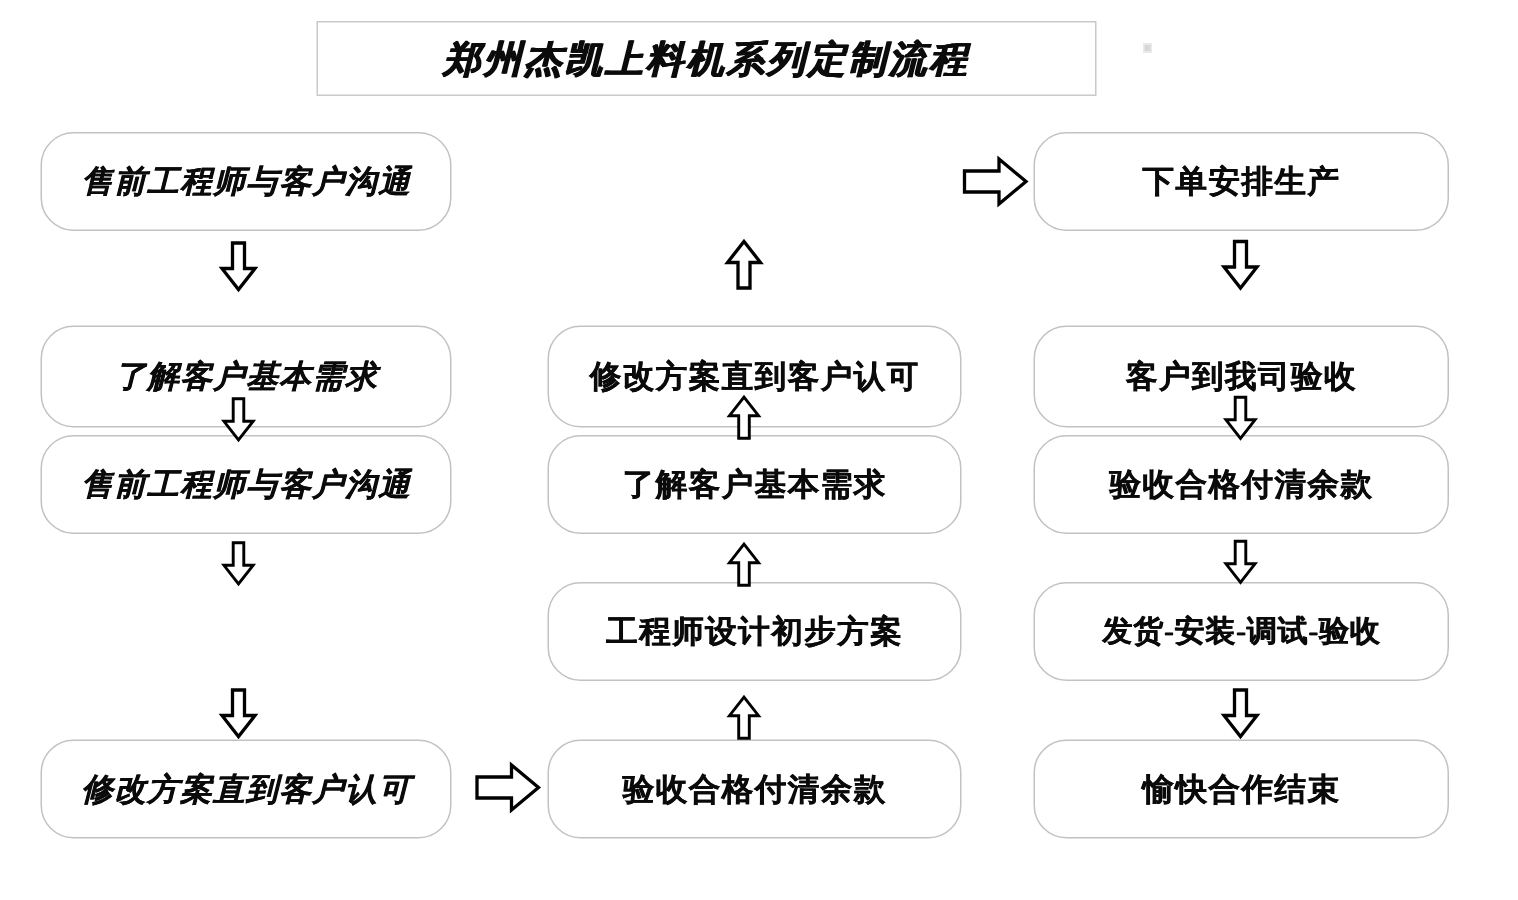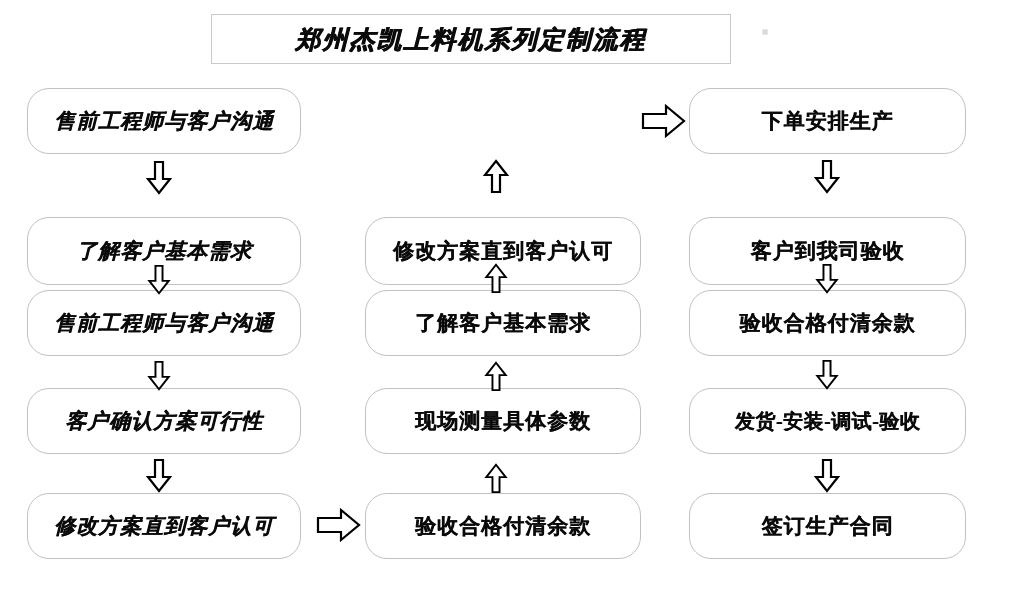--- a/index.html
+++ b/index.html
@@ -95,54 +95,51 @@
 
   <div class="node col-l row1">
     <span class="node-label">售前工程师与客户沟通</span>
   </div>
   <div class="node col-l row2">
     <span class="node-label">了解客户基本需求</span>
   </div>
   <div class="node col-l row3">
     <span class="node-label">售前工程师与客户沟通</span>
   </div>
-  <div class="node col-l row4">
-    <span class="node-label">客户确认方案可行性</span>
-  </div>
   <div class="node col-l row5">
     <span class="node-label">修改方案直到客户认可</span>
   </div>
 
   <div class="node col-m row2">
     <span class="node-label">修改方案直到客户认可</span>
   </div>
   <div class="node col-m row3">
     <span class="node-label">了解客户基本需求</span>
   </div>
   <div class="node col-m row4">
-    <span class="node-label">现场测量具体参数</span>
+    <span class="node-label">工程师设计初步方案</span>
   </div>
   <div class="node col-m row5">
     <span class="node-label">验收合格付清余款</span>
   </div>
 
   <div class="node col-r row2">
     <span class="node-label">客户到我司验收</span>
   </div>
   <div class="node col-r row1">
     <span class="node-label">下单安排生产</span>
   </div>
   <div class="node col-r row3">
     <span class="node-label">验收合格付清余款</span>
   </div>
   <div class="node col-r row4 wide">
     <span class="node-label">发货-安装-调试-验收</span>
   </div>
   <div class="node col-r row5">
-    <span class="node-label">签订生产合同</span>
+    <span class="node-label">愉快合作结束</span>
   </div>
 
   <div class="arrow" style="left:146px;top:161px;">
     <svg width="26" height="34" viewBox="0 0 26 34">
         <polygon points="9,1 17,1 17,18 24,18 13,32 2,18 9,18"></polygon>
       </svg>
   </div>
   <div class="arrow" style="left:146px;top:265px;">
     <svg width="26" height="30" viewBox="0 0 26 34">
         <polygon points="9,1 17,1 17,18 24,18 13,32 2,18 9,18"></polygon>

